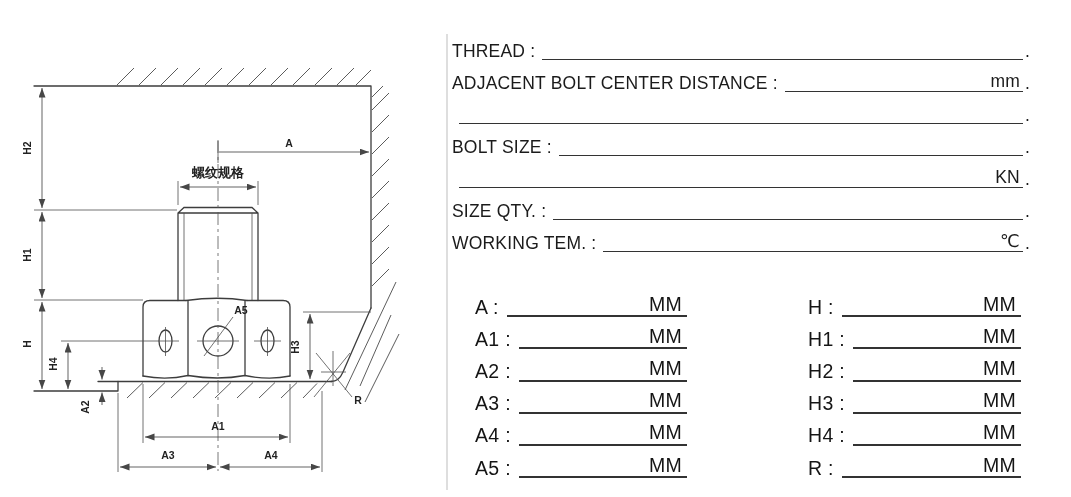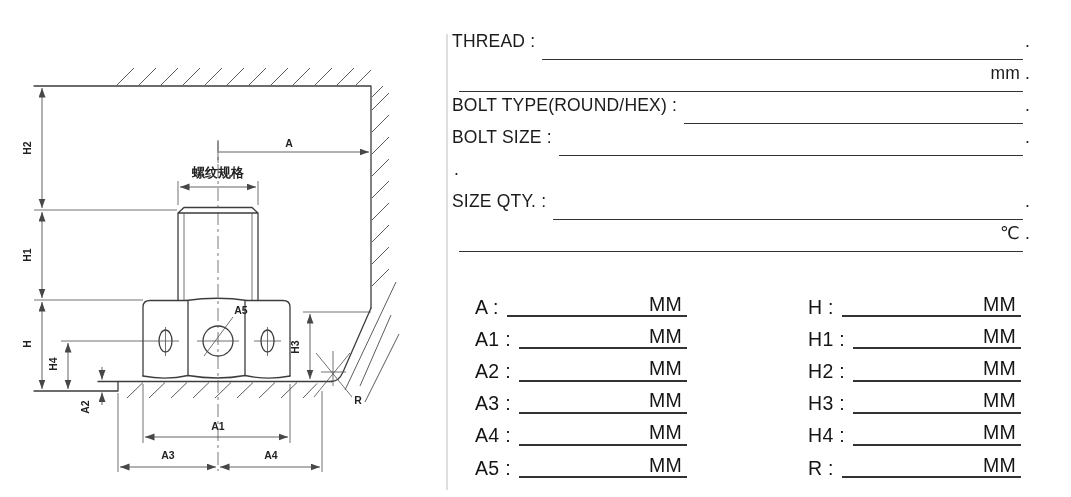--- a/index.html
+++ b/index.html
@@ -9,21 +9,21 @@
   svg{position:absolute;left:0;top:0;}
   .obj{stroke:#3d3d3d;stroke-width:1.3;fill:none;stroke-linecap:round;}
   .thin{stroke:#4e4e4e;stroke-width:0.8;fill:none;}
   .hatch{stroke:#4a4a4a;stroke-width:0.9;fill:none;}
   .dim{stroke:#474747;stroke-width:0.85;fill:none;}
   .cl{stroke:#555;stroke-width:0.8;fill:none;stroke-dasharray:13 4 3 4;}
   .lbl{font-family:"Liberation Sans","DejaVu Sans",sans-serif;font-size:10.5px;font-weight:bold;fill:#222;}
   .lblcn{font-size:13px;}
   
   .form{position:absolute;left:452px;top:33px;width:578px;}
-  .frow{display:flex;height:32px;box-sizing:border-box;padding-bottom:5px;
+  .frow{display:flex;align-items:flex-end;height:32px;box-sizing:border-box;padding-bottom:5px;
         font-size:17.5px;color:#1b1b1b;letter-spacing:.2px;}
   .flabel{white-space:pre;line-height:1;}
   .fline{flex:1;margin-left:7px;border-bottom:1.8px solid #333;text-align:right;
          line-height:1;padding:0 3px 1px 0;min-width:0;}
   .fsuffix{margin-left:2px;line-height:1;min-width:5px;}
   
   .dims{position:absolute;left:452px;top:289px;width:578px;height:200px;}
   .dcol{position:absolute;top:0;}
   .dcol1{left:23px;width:212px;}
   .dcol2{left:356px;width:213px;}
@@ -122,42 +122,44 @@
 
   <div class="scanline"></div>
 
   <div class="form">
     <div class="frow">
       <span class="flabel">THREAD :</span>
       <span class="fline"><span></span></span>
       <span class="fsuffix">.</span>
     </div>
     <div class="frow">
+      <span class="flabel">ADJACENT BOLT CENTER DISTANCE :</span>
       <span class="fline"><span>mm</span></span>
       <span class="fsuffix">.</span>
     </div>
     <div class="frow">
-      <span class="flabel">BOLT TYPE(ROUND/HEX) :</span>
       <span class="fline"><span></span></span>
       <span class="fsuffix">.</span>
     </div>
     <div class="frow">
       <span class="flabel">BOLT SIZE :</span>
       <span class="fline"><span></span></span>
       <span class="fsuffix">.</span>
     </div>
     <div class="frow">
+      <span class="fline"><span>KN</span></span>
       <span class="fsuffix">.</span>
     </div>
     <div class="frow">
       <span class="flabel">SIZE QTY. :</span>
       <span class="fline"><span></span></span>
       <span class="fsuffix">.</span>
     </div>
     <div class="frow">
+      <span class="flabel">WORKING TEM. :</span>
       <span class="fline"><span>℃</span></span>
       <span class="fsuffix">.</span>
     </div>
   </div>
 
   <div class="dims">
     <div class="dcol dcol1">
       <div class="drow">
         <span class="dlabel">A :</span>
         <span class="dline"><span>MM</span></span>

